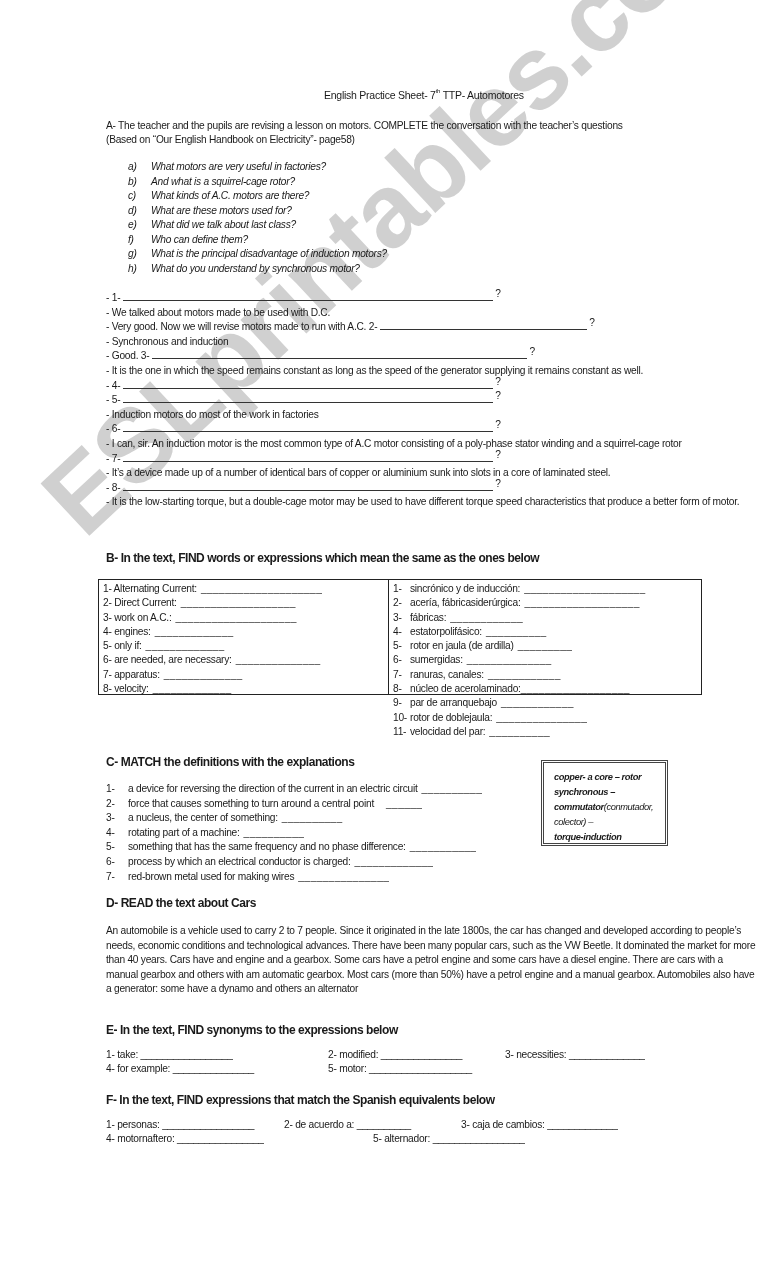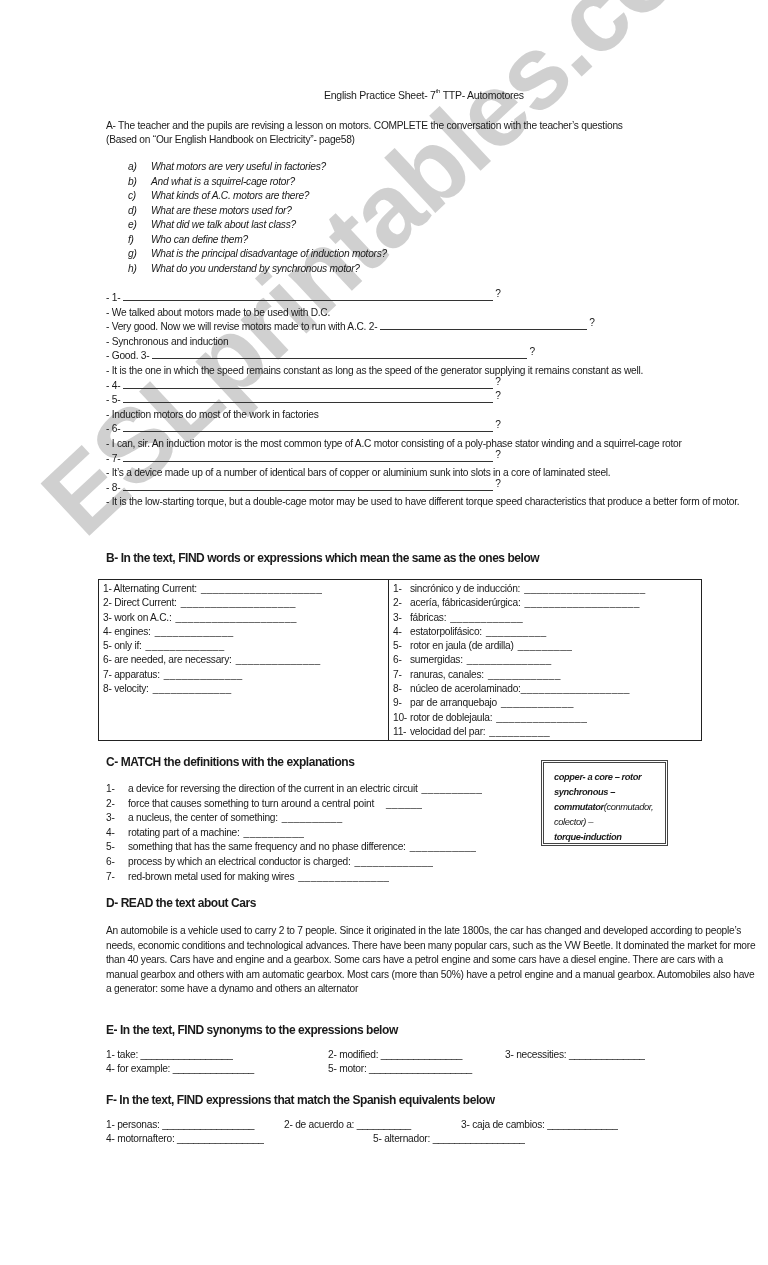--- a/index.html
+++ b/index.html
@@ -12,21 +12,21 @@
   .qlist { top: 160px; left: 128px; line-height: 14.5px; font-style: italic; }
   .qlist .q { display: flex; }
   .qlist .q .l { width: 23px; }
   .dlg { top: 291px; left: 106px; line-height: 14.6px; }
   .dlg .row { height: 14.6px; position: relative; }
   .blank { display: inline-block; border-bottom: 1px solid #333; height: 10px; vertical-align: baseline; }
   .qm { display: inline-block; position: relative; top: -4px; margin-left: 2px; }
   .wrap { white-space: normal; width: 640px; }
   .hdr { font-weight: bold; letter-spacing: -0.45px; font-size: 12px; }
   .secB-hdr { top: 551px; left: 106px; }
-  .tblB { position: absolute; top: 579px; left: 98px; width: 604px; height: 162px; border: 1px solid #222; display: flex; }
+  .tblB { position: absolute; top: 579px; left: 98px; width: 604px; height: 116px; border: 1px solid #222; display: flex; }
   .tblB .col { padding: 2px 4px; line-height: 14.3px; }
   .tblB .colL { width: 290px; border-right: 1px solid #222; }
   .tblB .colR { flex: 1; }
   .tblB .r { display: flex; white-space: nowrap; }
   .tblB .colR .n { width: 17px; }
   .us { letter-spacing: 0.4px; color: #333; }
   .secC-hdr { top: 755px; left: 106px; }
   .clist { top: 782px; left: 106px; line-height: 14.6px; }
   .clist .r { display: flex; }
   .clist .n { width: 22px; }

